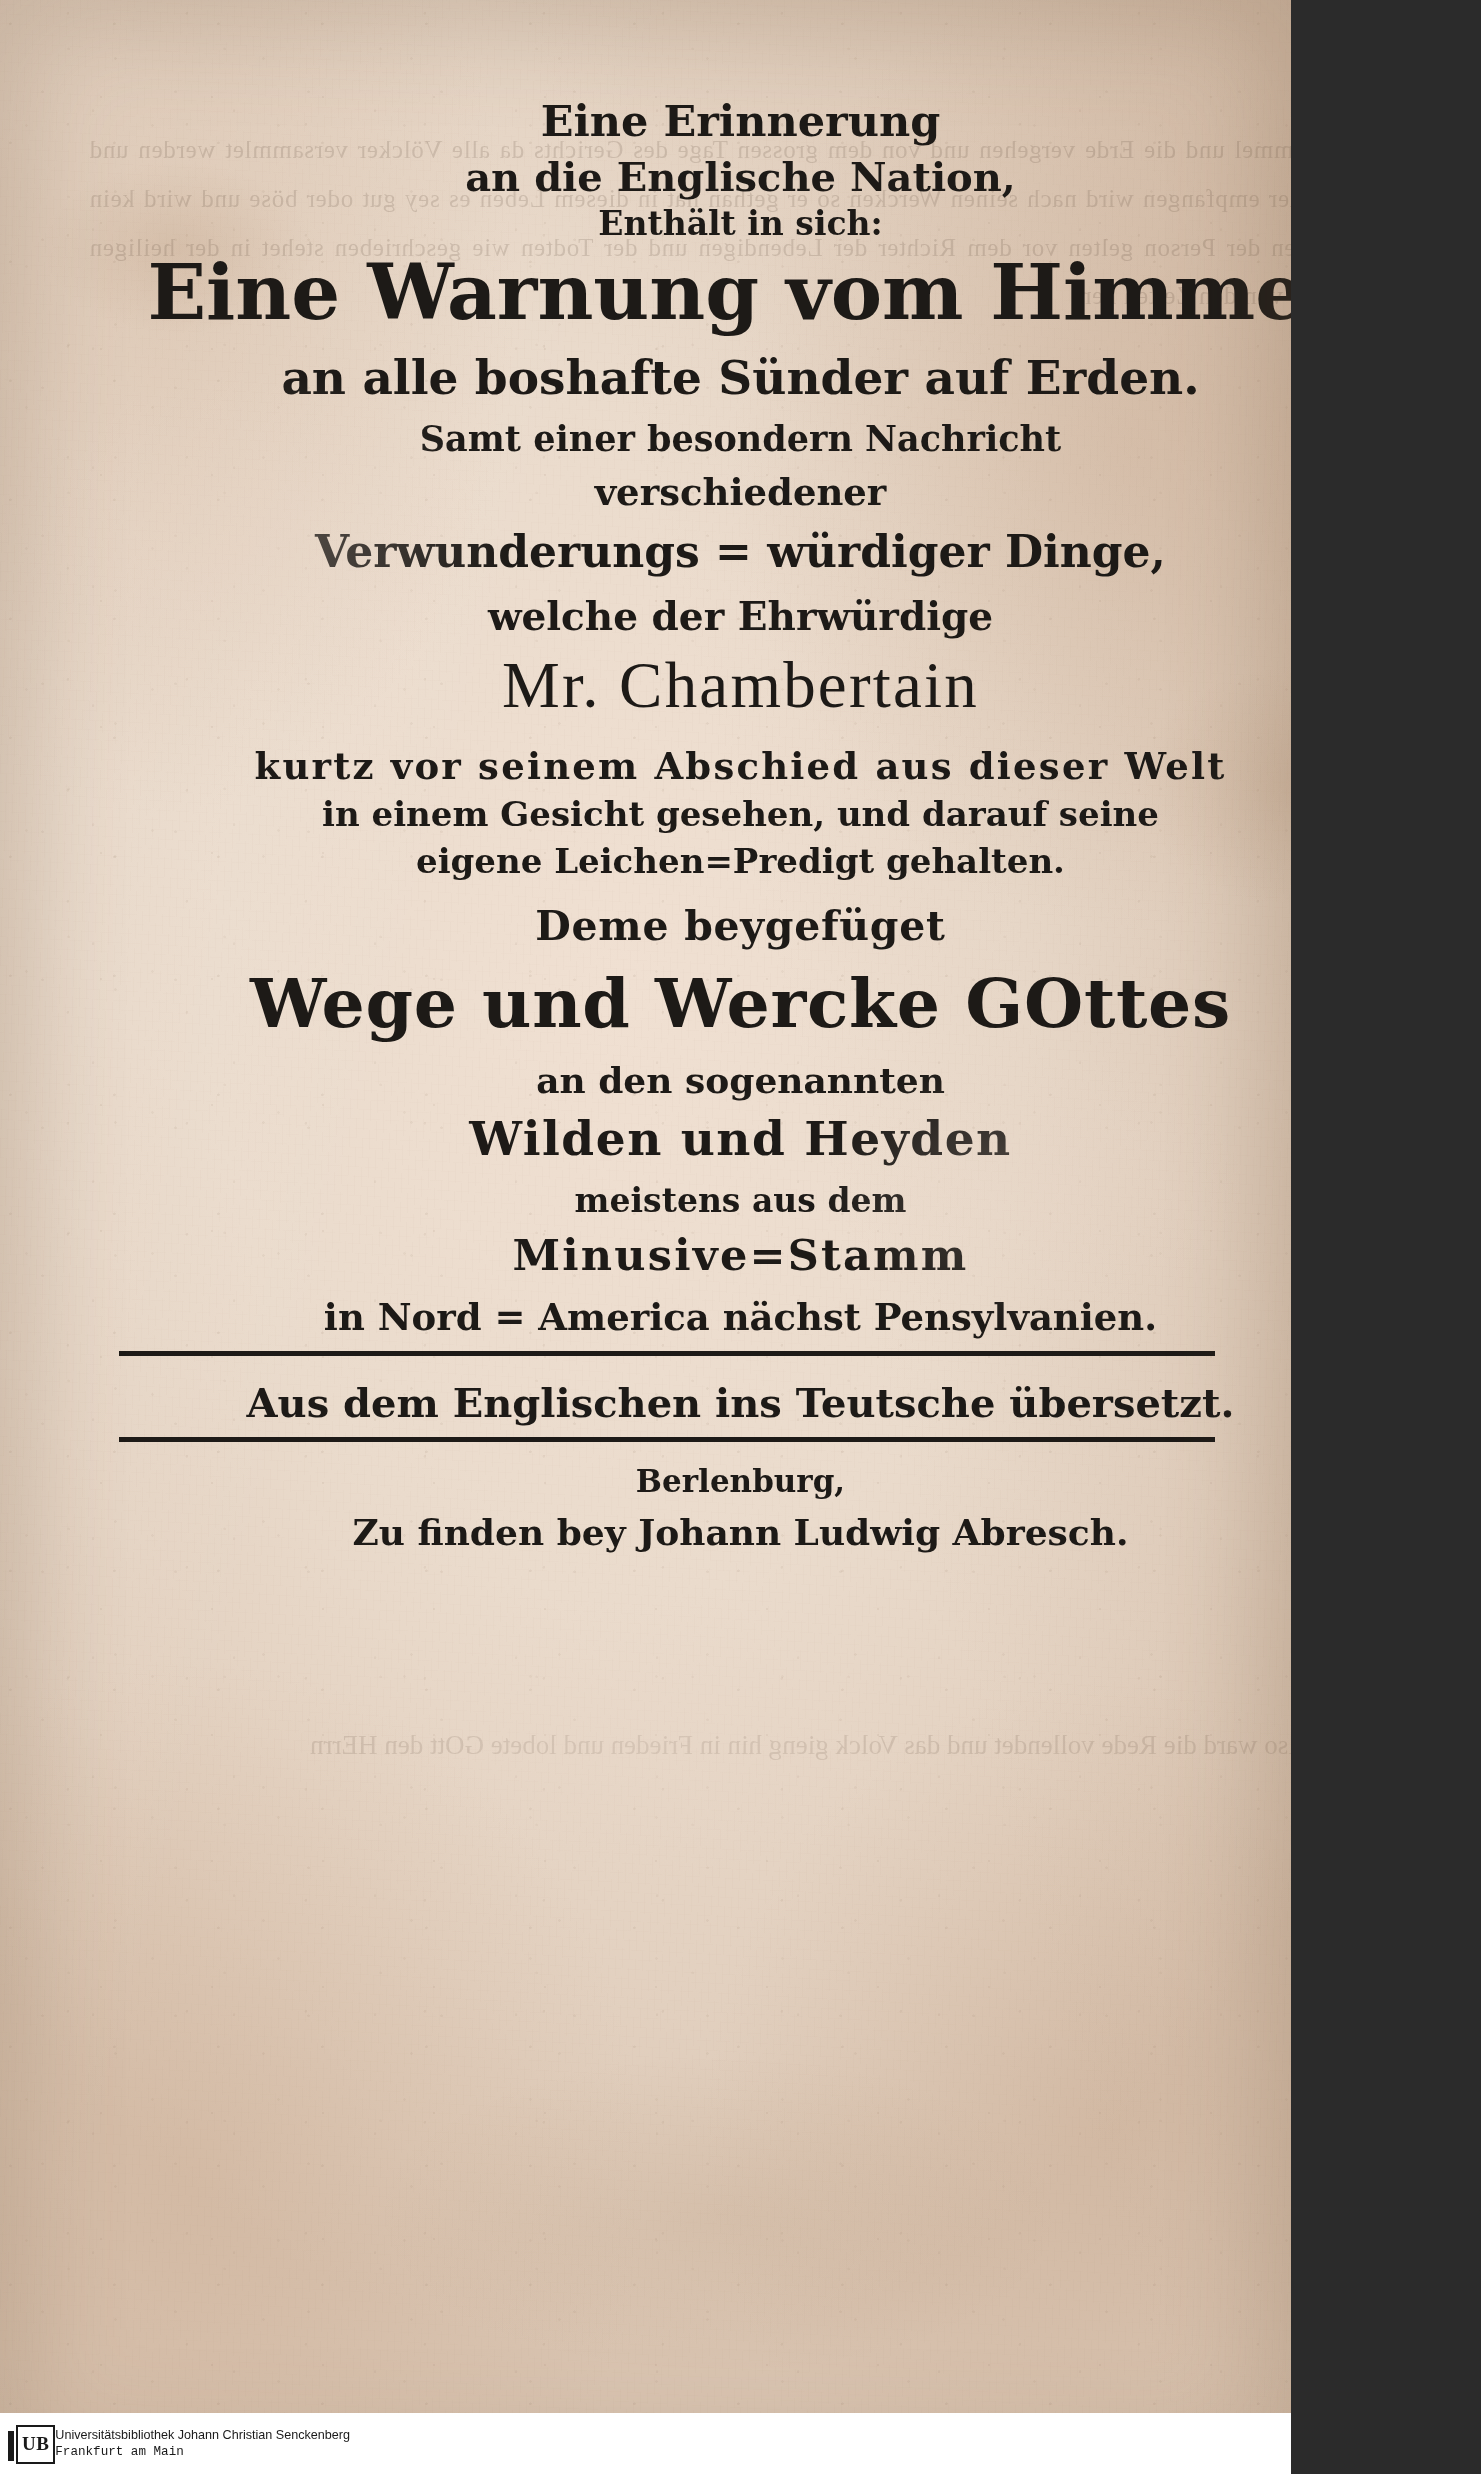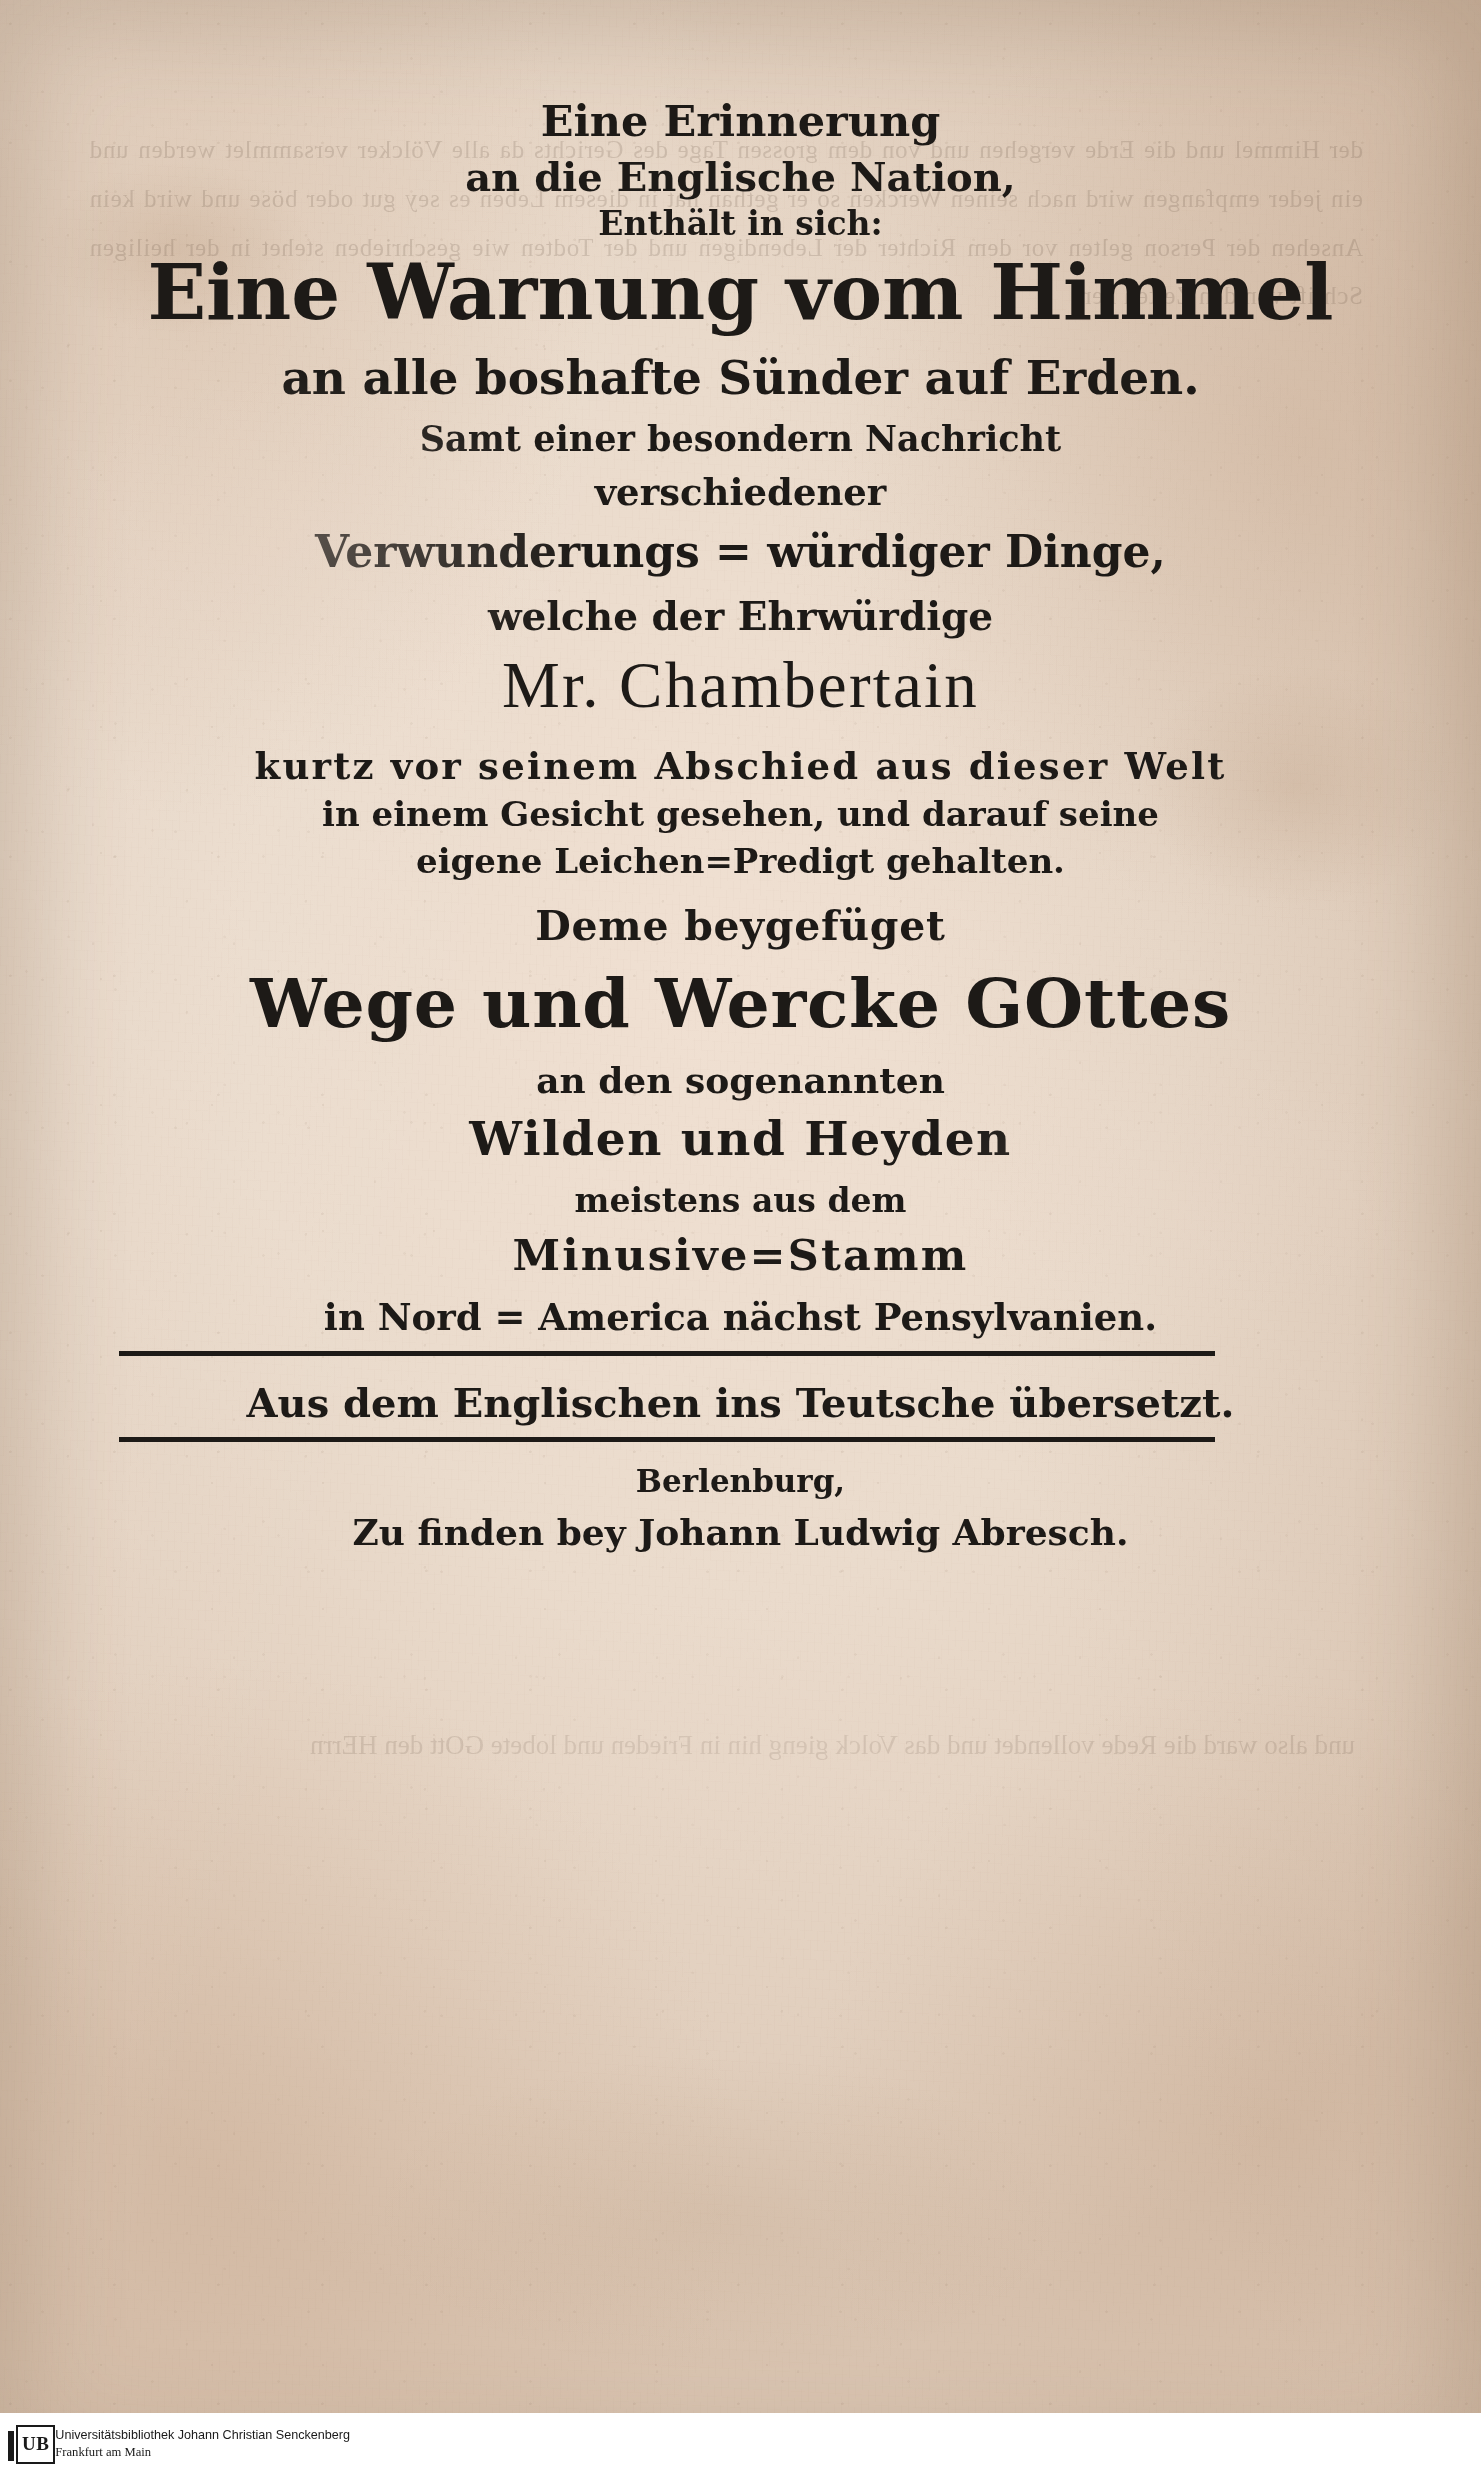--- a/index.html
+++ b/index.html
@@ -2,21 +2,21 @@
 <html style="font-size:12px"><head>
 <meta charset="utf-8">
 <style>
   html, body {
     margin: 0;
     padding: 0;
     background: #2b2b2b;
   }
   .page {
     position: relative;
-    width: 1481px;
+    width: 1291px;
     height: 2475px;
     overflow: hidden;
     background: #e8d6c8;
     font-family: "Liberation Serif", serif;
   }
 
   
   .paper-base {
     position: absolute;
     inset: 0;
@@ -216,21 +216,21 @@
     top: 4.4px;
     width: 6px;
     height: 30px;
     background: #1a1a1a;
   }
   .ub-text {
     line-height: 1.35;
     color: #1a1a1a;
   }
   .ub-text .t1 { font-size: 12.6px; font-family: "Liberation Sans", sans-serif; }
-  .ub-text .t2 { font-size: 12.6px; font-family: Liberation Serif, serif; }
+  .ub-text .t2 { font-size: 12.6px; font-family: Liberation Mono, monospace; }
 </style>
 </head>
 <body>
 
 <div class="page">
 
   <div class="paper-base"></div>
   <div class="paper-tint-a"></div>
   <div class="paper-tint-b"></div>
   <div class="paper-speckle"></div>

